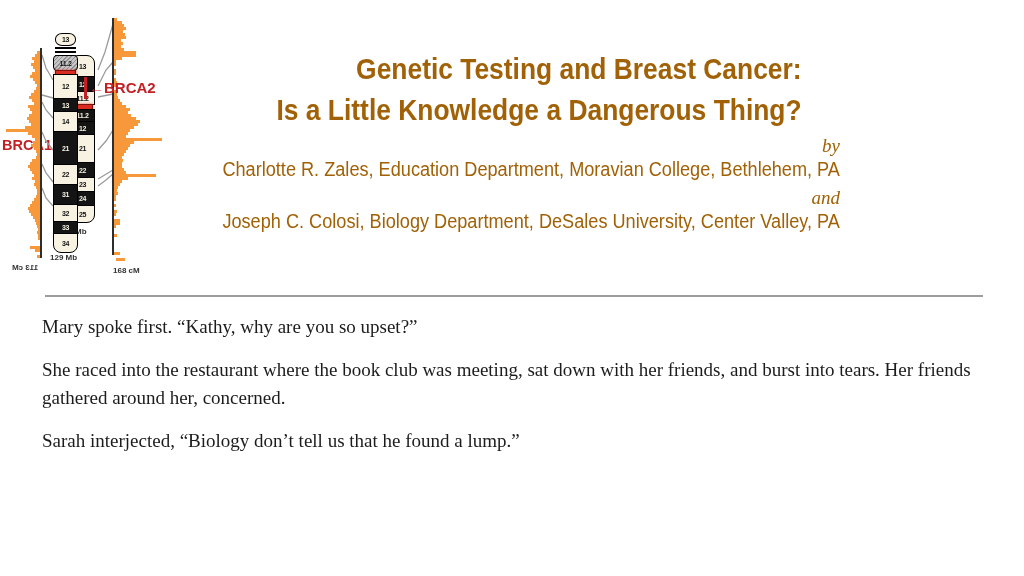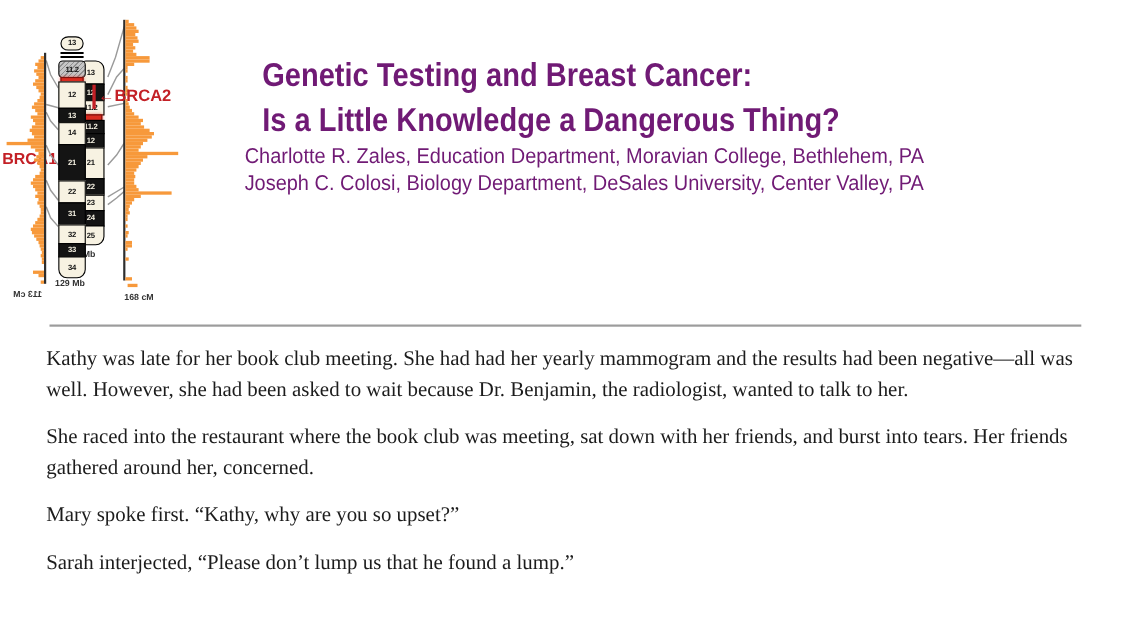--- a/index.html
+++ b/index.html
@@ -41,22 +41,22 @@
 
   .gene-label { position:absolute; font-family:"Liberation Sans", sans-serif;
                 font-weight:700; color:var(--brca-red); white-space:nowrap; }
   .gene-bar { position:absolute; background:var(--brca-red); }
   .tiny-caption { position:absolute; font-family:"Liberation Sans", sans-serif;
                   font-size:8px; font-weight:700; color:#333; white-space:nowrap; }
   .mirrored { transform:scaleX(-1); }
   .end-tick { position:absolute; background:var(--orange); }
 
   
-  .header { position:absolute; left:200px; top:48px; width:640px; text-align:left;
-            color:#701a75; }
+  .header { position:absolute; left:200px; top:48px; width:640px; text-align:right;
+            color:#a16207; }
   .title-line { font-family:"Liberation Sans", sans-serif; font-weight:700;
                 font-size:30px; line-height:41px; display:block;
                 transform:scaleX(.88); transform-origin:center top; white-space:nowrap; }
   .by-and { font-family:"Liberation Serif", serif; font-style:italic;
             font-size:19px; line-height:22px; margin-top:5px; }
   .author { font-family:"Liberation Sans", sans-serif; font-size:19.5px; line-height:25px;
             display:block; transform:scaleX(.93); transform-origin:center top; white-space:nowrap; }
 
   
   .divider { position:absolute; left:45px; top:295px; width:938px; height:2px;
@@ -579,26 +579,27 @@
       </div>
     <div class="gene-bar" style="left:84px; top:77px; width:3px; height:22px;"></div>
     <div class="gene-label" style="left:89px; top:79px; font-size:15px;">←BRCA2</div>
     <div class="tiny-caption" style="left:50px; top:253px;">129 Mb</div>
     <div class="tiny-caption mirrored" style="left:12px; top:263px;">113 cM</div>
   </div>
 
   <div class="header">
     <span class="title-line">Genetic Testing and Breast Cancer:</span>
     <span class="title-line">Is a Little Knowledge a Dangerous Thing?</span>
+    <div class="by-and">by</div>
     <span class="author">Charlotte R. Zales, Education Department, Moravian College, Bethlehem, PA</span>
+    <div class="by-and">and</div>
     <span class="author">Joseph C. Colosi, Biology Department, DeSales University, Center Valley, PA</span>
   </div>
 
   <hr class="divider">
 
   <div class="content" id="body-text">
-      <p>Kathy was late for her book club meeting. She had had her yearly mammogram and the results had been negative—all was well. However, she had been asked to wait because Dr. Benjamin, the radiologist, wanted to talk to her.</p>
+      <p>Mary spoke first. “Kathy, why are you so upset?”</p>
       <p>She raced into the restaurant where the book club was meeting, sat down with her friends, and burst into tears. Her friends gathered around her, concerned.</p>
-      <p>Mary spoke first. “Kathy, why are you so upset?”</p>
-      <p>Sarah interjected, “Please don’t lump us that he found a lump.”</p>
+      <p>Sarah interjected, “Biology don’t tell us that he found a lump.”</p>
     </div>
 
 </div>
 
 </body></html>

